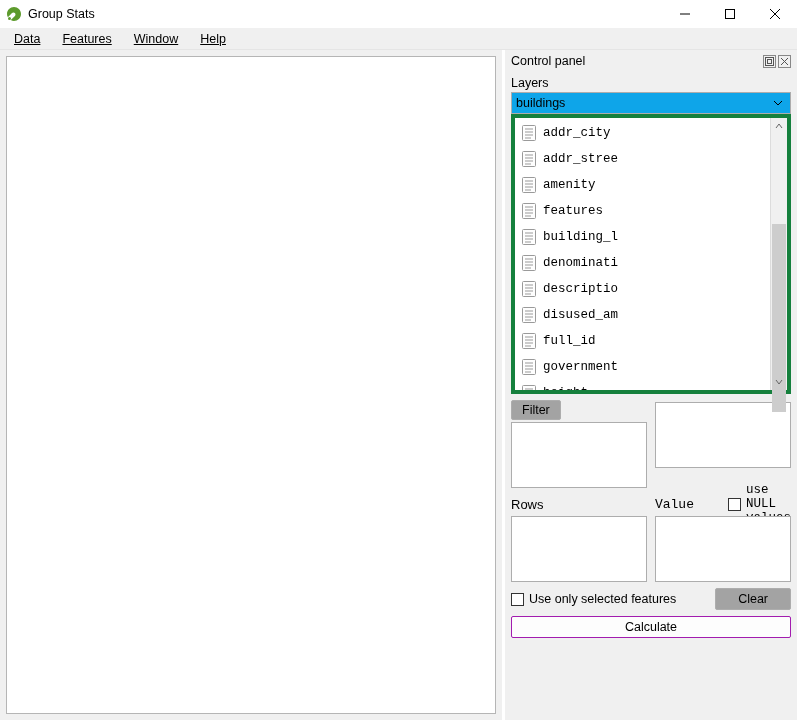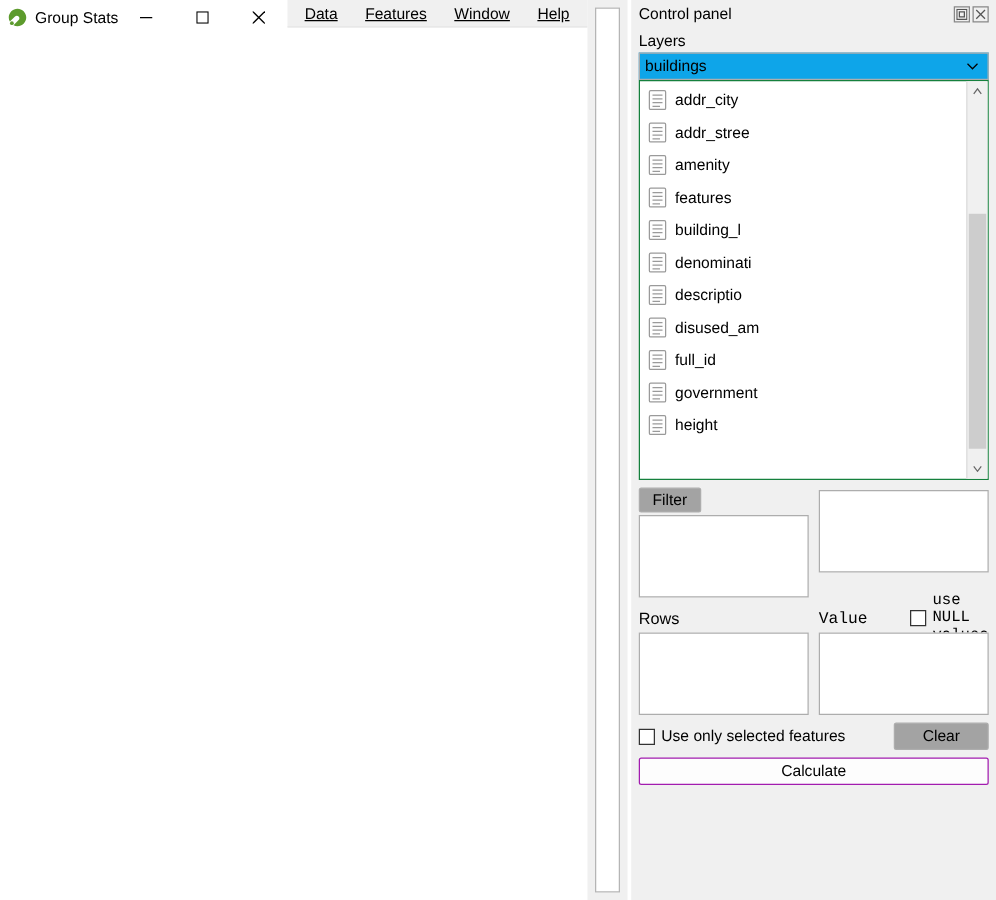--- a/index.html
+++ b/index.html
@@ -1,17 +1,17 @@
 <!DOCTYPE html>
 <html><head>
 <meta charset="utf-8">
 <style>
   * { box-sizing: border-box; }
   html, body { margin: 0; padding: 0; font-family: "Segoe UI", Tahoma, sans-serif; font-size: 13px; color: #000; background: #fff; }
-  .window { width: 797px; height: 720px; display: flex; flex-direction: row; background: #fff; position: relative; }
+  .window { width: 797px; height: 720px; display: flex; flex-direction: column; background: #fff; position: relative; }
 
   
   .titlebar { height: 28px; display: flex; align-items: center; background: #fff; padding-left: 6px; }
   .titlebar .app-icon { width: 16px; height: 16px; display: inline-flex; align-items: center; justify-content: center; margin-right: 6px; }
   .titlebar .title { flex: 0 0 auto; font-size: 12.5px; }
   .titlebar .spacer { flex: 1; }
   .winbtn { width: 45px; height: 28px; display: flex; align-items: center; justify-content: center; }
   .winbtn svg { width: 10px; height: 10px; }
 
   
@@ -34,21 +34,21 @@
 
   .section-label { font-size: 12.5px; margin: 4px 0 2px 0; }
 
   
   .select { width: 100%; height: 22px; background: #0ea5e9; border: 1px solid #adadad; display: flex; align-items: center; padding: 0 4px; position: relative; }
   .select .selval { flex: 1; font-size: 12.5px; }
   .select .caret { width: 16px; display: flex; justify-content: center; }
   .select .caret svg { width: 10px; height: 6px; }
 
   
-  .fields-wrap { height: 320px; border: 1px solid #15803d; background: #fff; display: flex; }
+  .fields-wrap { height: 280px; border: 4px solid #15803d; background: #fff; display: flex; font-family: Liberation Mono, monospace; }
   .fields-list { flex: 1; overflow: hidden; padding: 2px 0; }
   .fields-list .row { display: flex; align-items: center; height: 26px; padding-left: 6px; gap: 6px; }
   .fields-list .row .ficon { width: 16px; height: 18px; }
   .fields-list .row .flabel { font-size: 12.5px; }
   .vscroll { width: 17px; border-left: 1px solid #dcdcdc; background: #f0f0f0; position: relative; }
   .vscroll .thumb { position: absolute; left: 1px; right: 1px; top: 106px; height: 188px; background: #cdcdcd; }
   .vscroll .arrow { position: absolute; left: 0; right: 0; height: 16px; display: flex; align-items: center; justify-content: center; }
   .vscroll .arrow.top { top: 0; } .vscroll .arrow.bot { bottom: 0; }
   .vscroll .arrow svg { width: 8px; height: 6px; }
 

